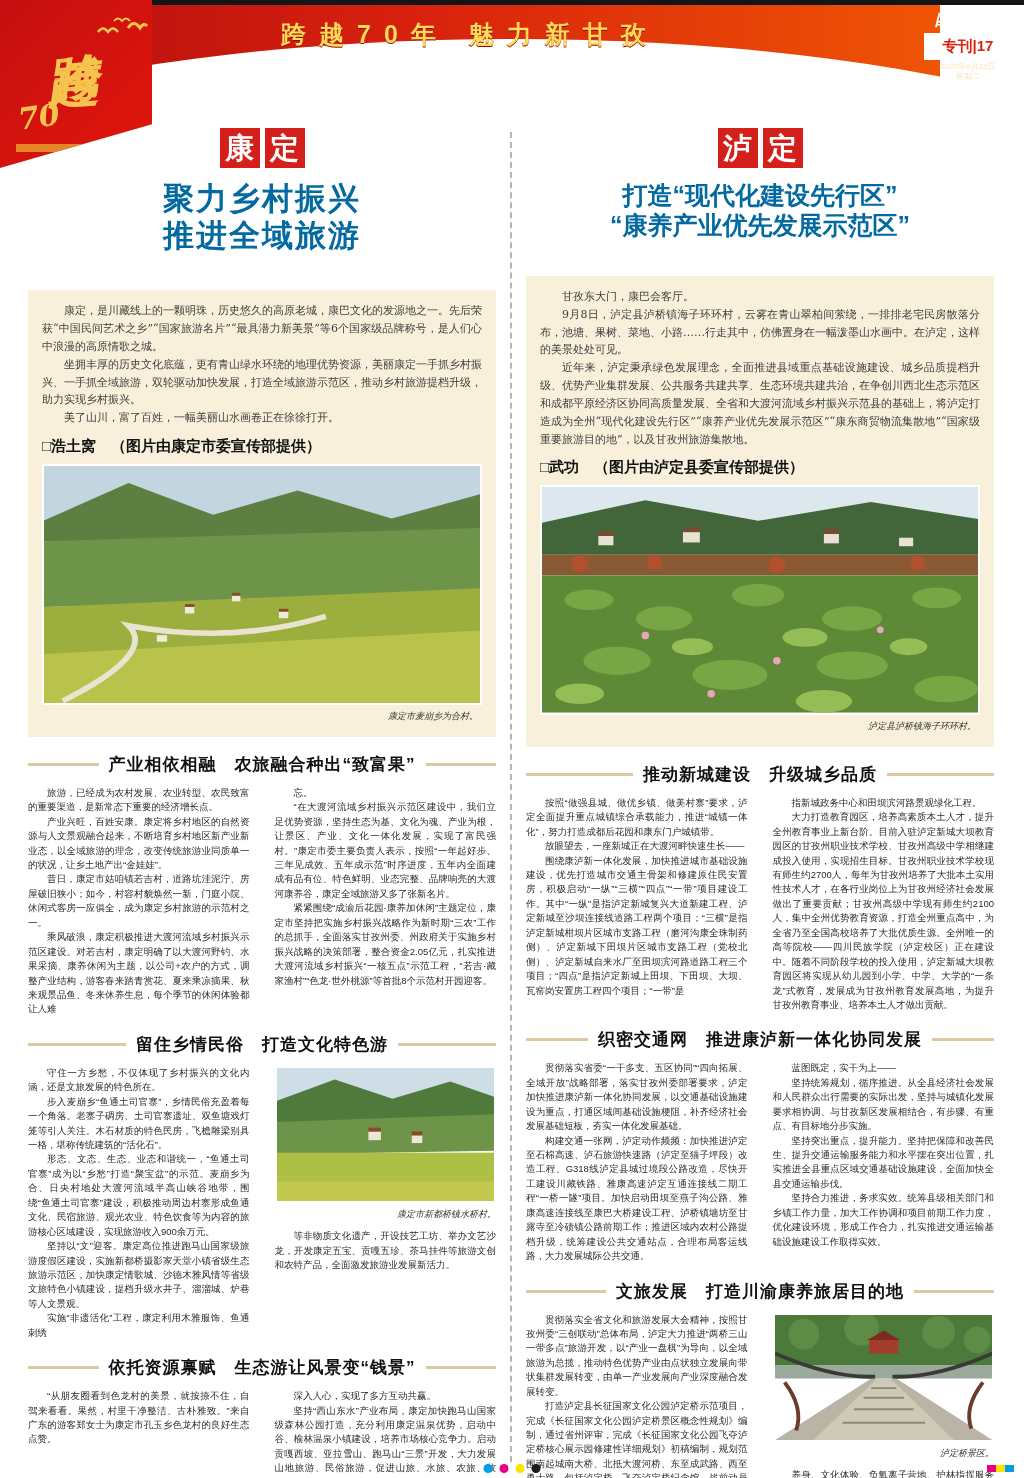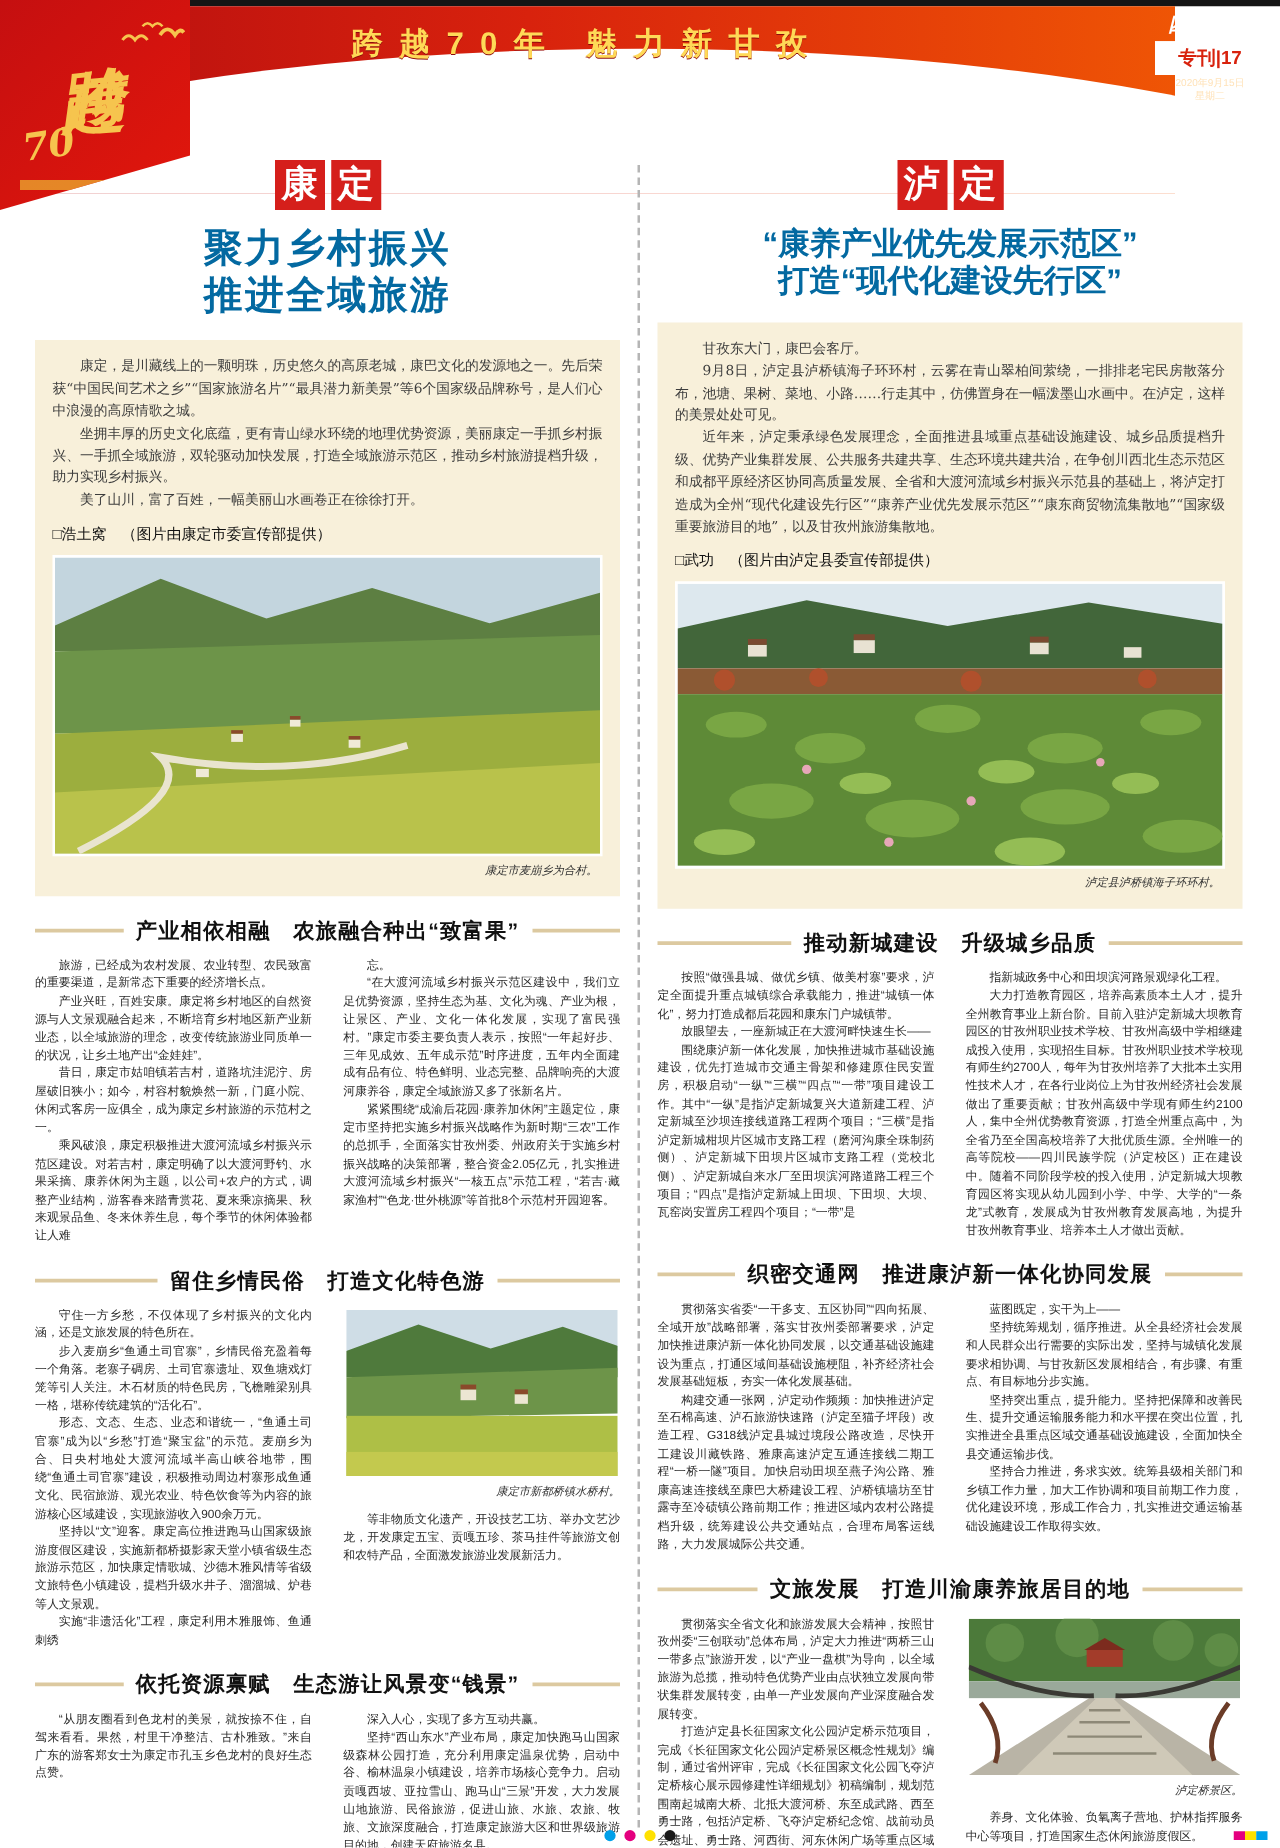--- a/index.html
+++ b/index.html
@@ -34,24 +34,24 @@
   .main{position:absolute;top:128px;left:28px;width:968px;display:flex;}
   .col{width:468px;}
   .divider{width:0;border-left:2px dashed #b5b5b5;margin:4px 14px 0 14px;height:1330px;}
   .badge-row{display:flex;justify-content:center;gap:5px;}
   .badge{width:40px;height:40px;background:#d51f1b;color:#fff;font-weight:bold;font-size:29px;
         line-height:40px;text-align:center;}
   .headline{text-align:center;font-weight:bold;color:#0369a1;margin-top:12px;line-height:1.2;letter-spacing:2px;}
   .headline.l{font-size:31px;}
   .headline.r{font-size:25px;letter-spacing:0;}
   
-  .intro-box{background:#f8f0da;margin-top:18px;padding:12px 14px 10px 14px;}
+  .intro-box{background:#f8f0da;margin-top:36px;padding:12px 14px 10px 14px;}
   .intro p{margin:0;font-family:"DejaVu Serif",serif;color:#3c3c3c;font-size:11px;
         line-height:1.62;text-indent:2em;text-align:justify;}
-  .byline{font-weight:normal;font-size:12px;margin:10px 0 8px 0;color:#111;}
+  .byline{font-weight:bold;font-size:15px;margin:10px 0 8px 0;color:#111;}
   figure{margin:0;}
   .photo-frame{background:#fff;padding:2px;}
   .photo-frame svg{display:block;width:100%;}
   .caption{text-align:right;font-family:"DejaVu Serif",serif;font-size:9px;color:#333;
         padding:5px 4px 4px 0;font-style:italic;}
   
   .sec-head{display:flex;align-items:center;gap:10px;margin:16px 0 10px 0;}
   .sec-head .rule{flex:1;height:3px;background:#dcc9a0;}
   .sec-head h3{margin:0;font-size:17px;font-weight:bold;letter-spacing:1px;white-space:nowrap;color:#111;}
   .sec-body{display:flex;gap:25px;}
@@ -222,22 +222,22 @@
   </div>
 
   <div class="divider"></div>
 
   <div class="col">
     <div class="badge-row">
       <span class="badge">泸</span>
       <span class="badge">定</span>
     </div>
     <div class="headline r">
+      <div>打造“现代化建设先行区”</div>
       <div>“康养产业优先发展示范区”</div>
-      <div>打造“现代化建设先行区”</div>
     </div>
 
     <div class="intro-box">
       <div class="intro">
           <p>甘孜东大门，康巴会客厅。</p>
           <p>9月8日，泸定县泸桥镇海子环环村，云雾在青山翠柏间萦绕，一排排老宅民房散落分布，池塘、果树、菜地、小路……行走其中，仿佛置身在一幅泼墨山水画中。在泸定，这样的美景处处可见。</p>
           <p>近年来，泸定秉承绿色发展理念，全面推进县域重点基础设施建设、城乡品质提档升级、优势产业集群发展、公共服务共建共享、生态环境共建共治，在争创川西北生态示范区和成都平原经济区协同高质量发展、全省和大渡河流域乡村振兴示范县的基础上，将泸定打造成为全州“现代化建设先行区”“康养产业优先发展示范区”“康东商贸物流集散地”“国家级重要旅游目的地”，以及甘孜州旅游集散地。</p>
         </div>
       <div class="byline">□武功　（图片由泸定县委宣传部提供）</div>
       <figure>

